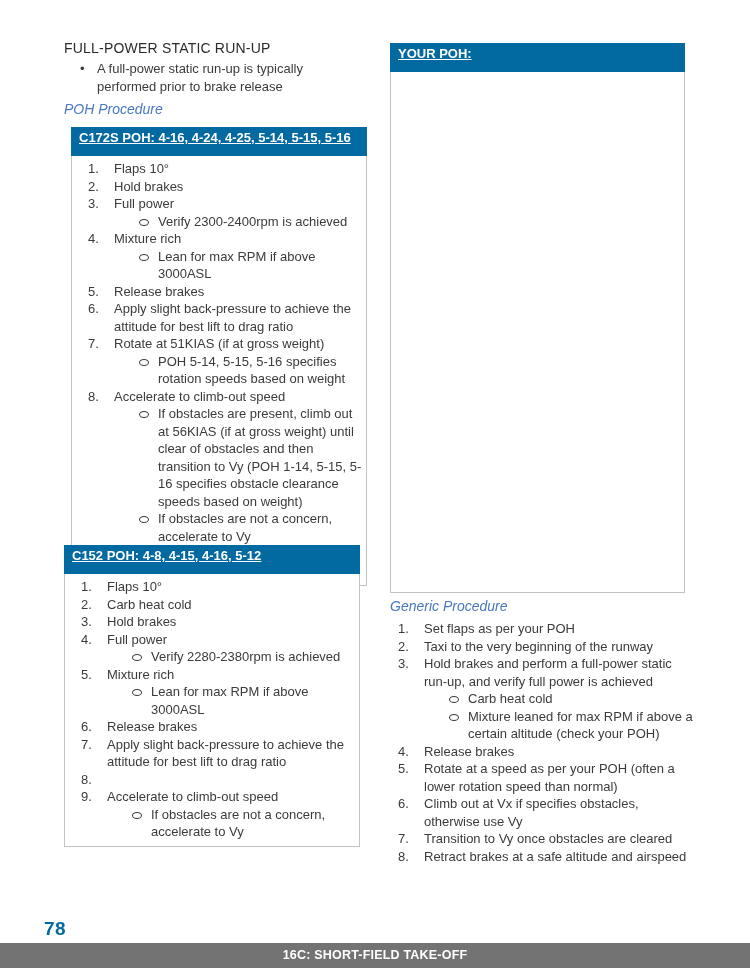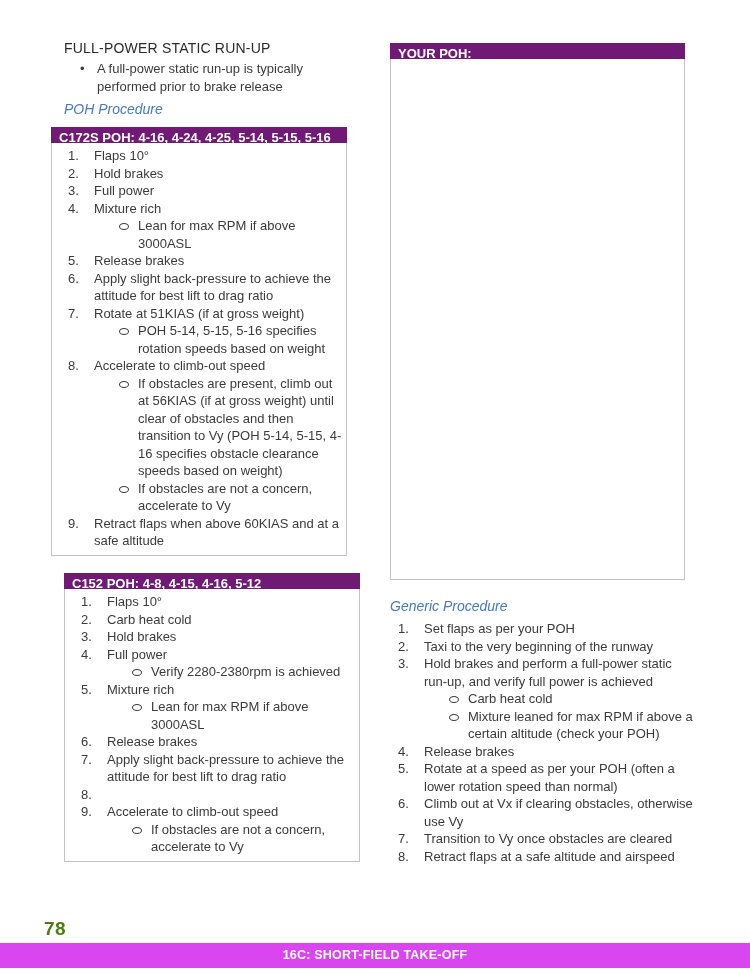--- a/index.html
+++ b/index.html
@@ -23,25 +23,25 @@
   }
   .intro-bullet .dot { width:17px; flex:0 0 17px; }
   .section-label {
     font-style:italic; color:#4878c0; font-size:14px; font-weight:500;text-align:center;
   }
   #poh-proc-label { position:absolute; left:64px; top:101px; }
   #generic-proc-label { position:absolute; left:390px; top:598px; }
 
   
   .tbox { position:absolute; width:296px; }
-  #box-c172s { left:51px; top:127px; }
-  #box-c152  { left:64px; top:545px;margin-top:28px; }
+  #box-c172s { left:71px; top:127px; }
+  #box-c152  { left:64px; top:545px; }
   .tbox-title, .rbox-title {
-    background:#701a75; color:#ffffff; font-weight:700; font-size:13px;
-    height:16px; line-height:21px; padding-left:8px;text-decoration:underline;
+    background:#0369a1; color:#ffffff; font-weight:700; font-size:13px;
+    height:29px; line-height:21px; padding-left:8px;text-decoration:underline;
   }
   .tbox-body {
     border:1px solid #c3c3c3; border-top:none; background:#fff;
     padding:4px 4px 5px 10px;
   }
 
   
   .step { display:flex; }
   .step-num { flex:0 0 26px; text-align:left; padding-left:6px; }
   .step-body { flex:1 1 auto; min-width:0; }
@@ -57,25 +57,25 @@
   .rbox-notes {
     border:1px solid #c3c3c3; border-top:none; background:#fff; height:520px;
   }
   #generic-steps {
     position:absolute; left:392px; top:620px; width:304px;
   }
 
   
   .page-number {
     position:absolute; left:44px; top:920px;
-    color:#4d7c0f; font-weight:700; font-size:19px; letter-spacing:.5px;
+    color:#0369a1; font-weight:700; font-size:19px; letter-spacing:.5px;
   }
   .footer-bar {
     position:absolute; left:0; top:943px; width:750px; height:25px;
-    background:#d946ef; color:#fff; text-align:center;
+    background:#737373; color:#fff; text-align:center;
     font-weight:700; font-size:12.5px; line-height:25px; letter-spacing:.2px;
   }
 </style>
 </head>
 <body>
 
 <div class="page">
 
   <div class="heading">FULL-POWER STATIC RUN-UP</div>
 
@@ -98,20 +98,24 @@
         <div class="step">
           <span class="step-num">2.</span>
           <div class="step-body">
             <div class="step-text">Hold brakes</div>
           </div>
         </div>
         <div class="step">
           <span class="step-num">3.</span>
           <div class="step-body">
             <div class="step-text">Full power</div>
+            <div class="substep">
+              <span class="sub-marker"></span>
+              <div class="sub-text">Verify 2300-2400rpm is achieved</div>
+            </div>
           </div>
         </div>
         <div class="step">
           <span class="step-num">4.</span>
           <div class="step-body">
             <div class="step-text">Mixture rich</div>
             <div class="substep">
               <span class="sub-marker"></span>
               <div class="sub-text">Lean for max RPM if above 3000ASL</div>
             </div>
@@ -138,21 +142,21 @@
               <div class="sub-text">POH 5-14, 5-15, 5-16 specifies rotation speeds based on weight</div>
             </div>
           </div>
         </div>
         <div class="step">
           <span class="step-num">8.</span>
           <div class="step-body">
             <div class="step-text">Accelerate to climb-out speed</div>
             <div class="substep">
               <span class="sub-marker"></span>
-              <div class="sub-text">If obstacles are present, climb out at 56KIAS (if at gross weight) until clear of obstacles and then transition to Vy (POH 5-14, 5-15, 4-16 specifies obstacle clearance speeds based on weight)</div>
+              <div class="sub-text">If obstacles are present, climb out at 56KIAS (if at gross weight) until clear of obstacles and then transition to Vy (POH 1-14, 5-15, 5-16 specifies obstacle clearance speeds based on weight)</div>
             </div>
             <div class="substep">
               <span class="sub-marker"></span>
               <div class="sub-text">If obstacles are not a concern, accelerate to Vy</div>
             </div>
           </div>
         </div>
         <div class="step">
           <span class="step-num">9.</span>
           <div class="step-body">
@@ -273,33 +277,33 @@
       </div>
       <div class="step">
         <span class="step-num">5.</span>
         <div class="step-body">
           <div class="step-text">Rotate at a speed as per your POH (often a lower rotation speed than normal)</div>
         </div>
       </div>
       <div class="step">
         <span class="step-num">6.</span>
         <div class="step-body">
-          <div class="step-text">Climb out at Vx if clearing obstacles, otherwise use Vy</div>
+          <div class="step-text">Climb out at Vx if specifies obstacles, otherwise use Vy</div>
         </div>
       </div>
       <div class="step">
         <span class="step-num">7.</span>
         <div class="step-body">
           <div class="step-text">Transition to Vy once obstacles are cleared</div>
         </div>
       </div>
       <div class="step">
         <span class="step-num">8.</span>
         <div class="step-body">
-          <div class="step-text">Retract flaps at a safe altitude and airspeed</div>
+          <div class="step-text">Retract brakes at a safe altitude and airspeed</div>
         </div>
       </div>
     </div>
 
   <div class="page-number">78</div>
   <div class="footer-bar">16C: SHORT-FIELD TAKE-OFF</div>
 
 </div>
 
 </body></html>

